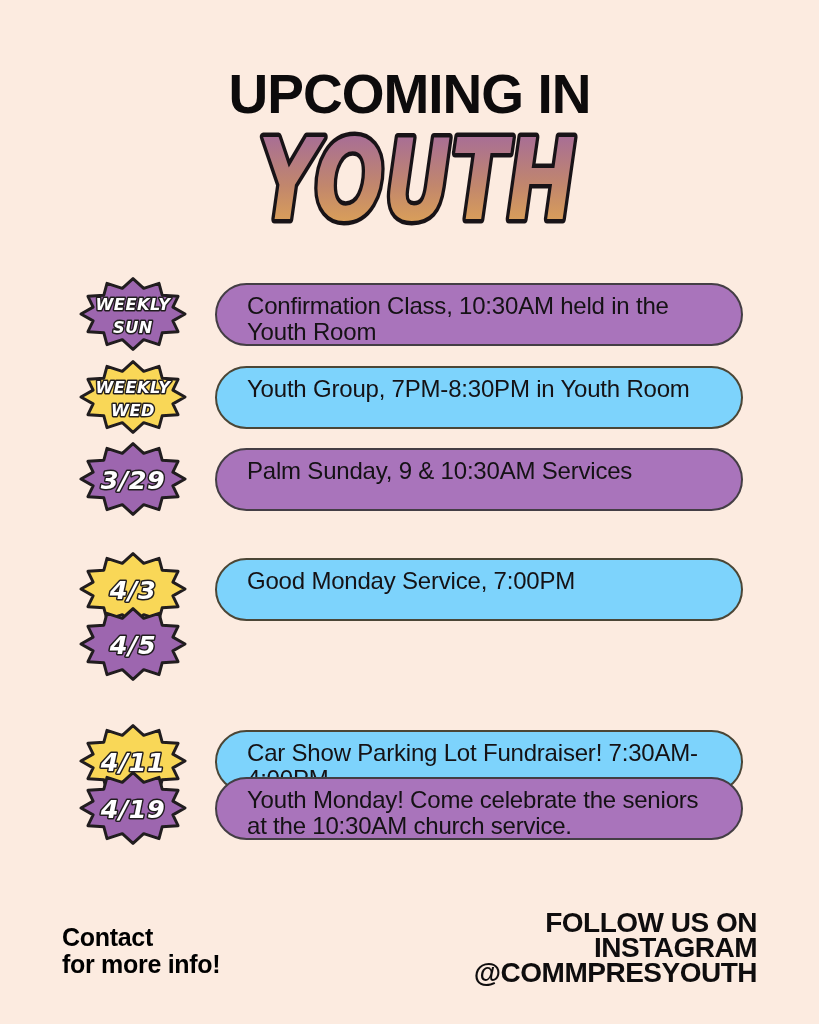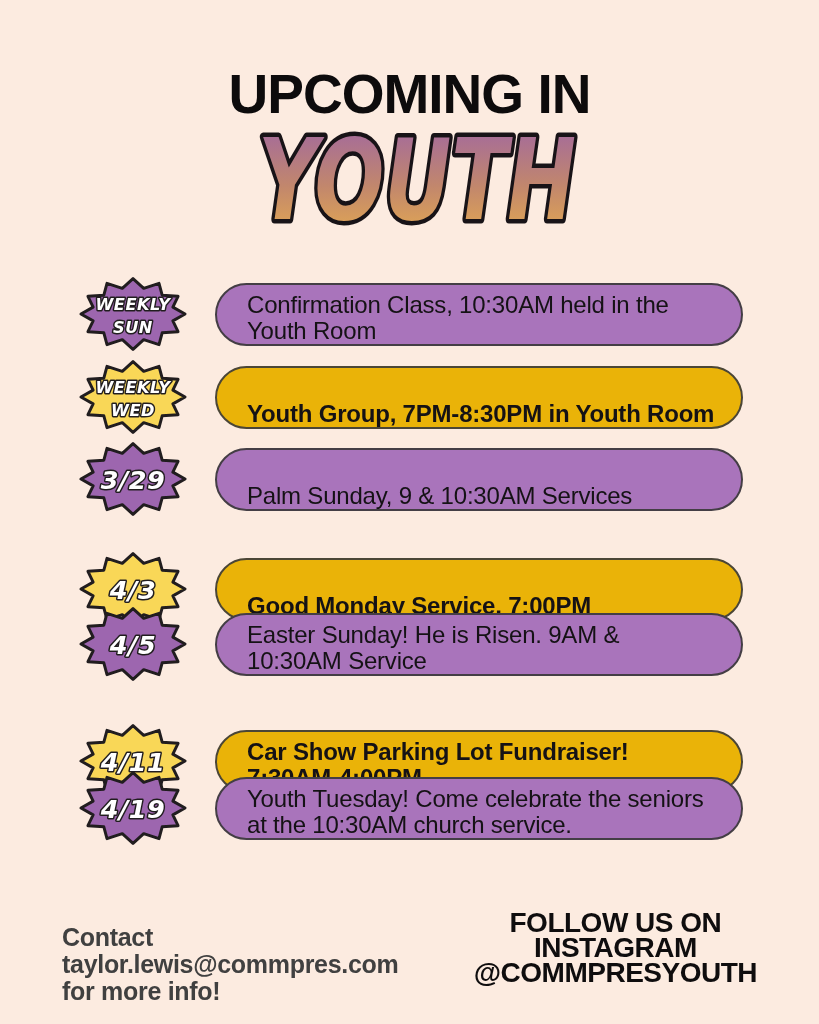--- a/index.html
+++ b/index.html
@@ -66,42 +66,42 @@
   .burst-label.small{font-size:16.5px;}
   .burst-label.big{font-size:26px;}
   .pill{
     position:absolute;
     left:215px;top:0;
     width:528px;height:63px;
     box-sizing:border-box;
     border:2px solid #443e45;
     border-radius:32px;
     display:flex;
-    align-items:flex-end;
-    padding:0 24px 0 30px;
+    align-items:flex-start;
+    padding:8px 24px 0 30px;
     font-size:24px;
     line-height:1.09;
     letter-spacing:-0.2px;
     color:#151215;
   }
   .pill.purple{background:#a974bb;}
-  .pill.yellow{background:#eab308;border-color:#4b4636;font-weight:bold;}
+  .pill.yellow{background:#7dd3fc;border-color:#4b4636;}
   .contact{
     position:absolute;
     left:62px;top:924px;
     font-size:25px;
     font-weight:700;
     line-height:27px;
-    color:#404040;
+    color:#000000;
     letter-spacing:-0.3px;
   }
   .social{
     position:absolute;
     right:62px;top:910px;
-    text-align:center;
+    text-align:right;
     font-size:28px;
     font-weight:700;
     line-height:25px;
     color:#0f0d0e;
     letter-spacing:-0.5px;
   }
   .hidden-defs{position:absolute;width:0;height:0;overflow:hidden;}
 </style>
 </head>
 <body>
@@ -165,48 +165,44 @@
     <div class="pill yellow">
       <span>Good Monday Service, 7:00PM</span>
     </div>
   </div>
 
   <div class="row" style="top:613px">
     <svg class="burst-svg burst-purple" viewBox="0 0 110 76">
       <use href="#burstShape" class="burst-shape"></use>
       <text class="burst-label big" x="55" y="48">4/5</text>
     </svg>
-    <div class="pill purple">
-      <span>Easter Sunday! He is Risen. 9AM &amp; 10:30AM Service</span>
-    </div>
   </div>
 
   <div class="row" style="top:730px">
     <svg class="burst-svg burst-yellow" viewBox="0 0 110 76">
       <use href="#burstShape" class="burst-shape"></use>
       <text class="burst-label big" x="55" y="48">4/11</text>
     </svg>
     <div class="pill yellow">
       <span>Car Show Parking Lot Fundraiser! 7:30AM-4:00PM</span>
     </div>
   </div>
 
   <div class="row" style="top:777px">
     <svg class="burst-svg burst-purple" viewBox="0 0 110 76">
       <use href="#burstShape" class="burst-shape"></use>
       <text class="burst-label big" x="55" y="48">4/19</text>
     </svg>
     <div class="pill purple">
-      <span>Youth Tuesday! Come celebrate the seniors at the 10:30AM church service.</span>
+      <span>Youth Monday! Come celebrate the seniors at the 10:30AM church service.</span>
     </div>
   </div>
 
   <div class="contact">
     <div>Contact</div>
-    <div>taylor.lewis@commpres.com</div>
     <div>for more info!</div>
   </div>
 
   <div class="social">
     <div>FOLLOW US ON</div>
     <div>INSTAGRAM</div>
     <div>@COMMPRESYOUTH</div>
   </div>
 
 </div>

